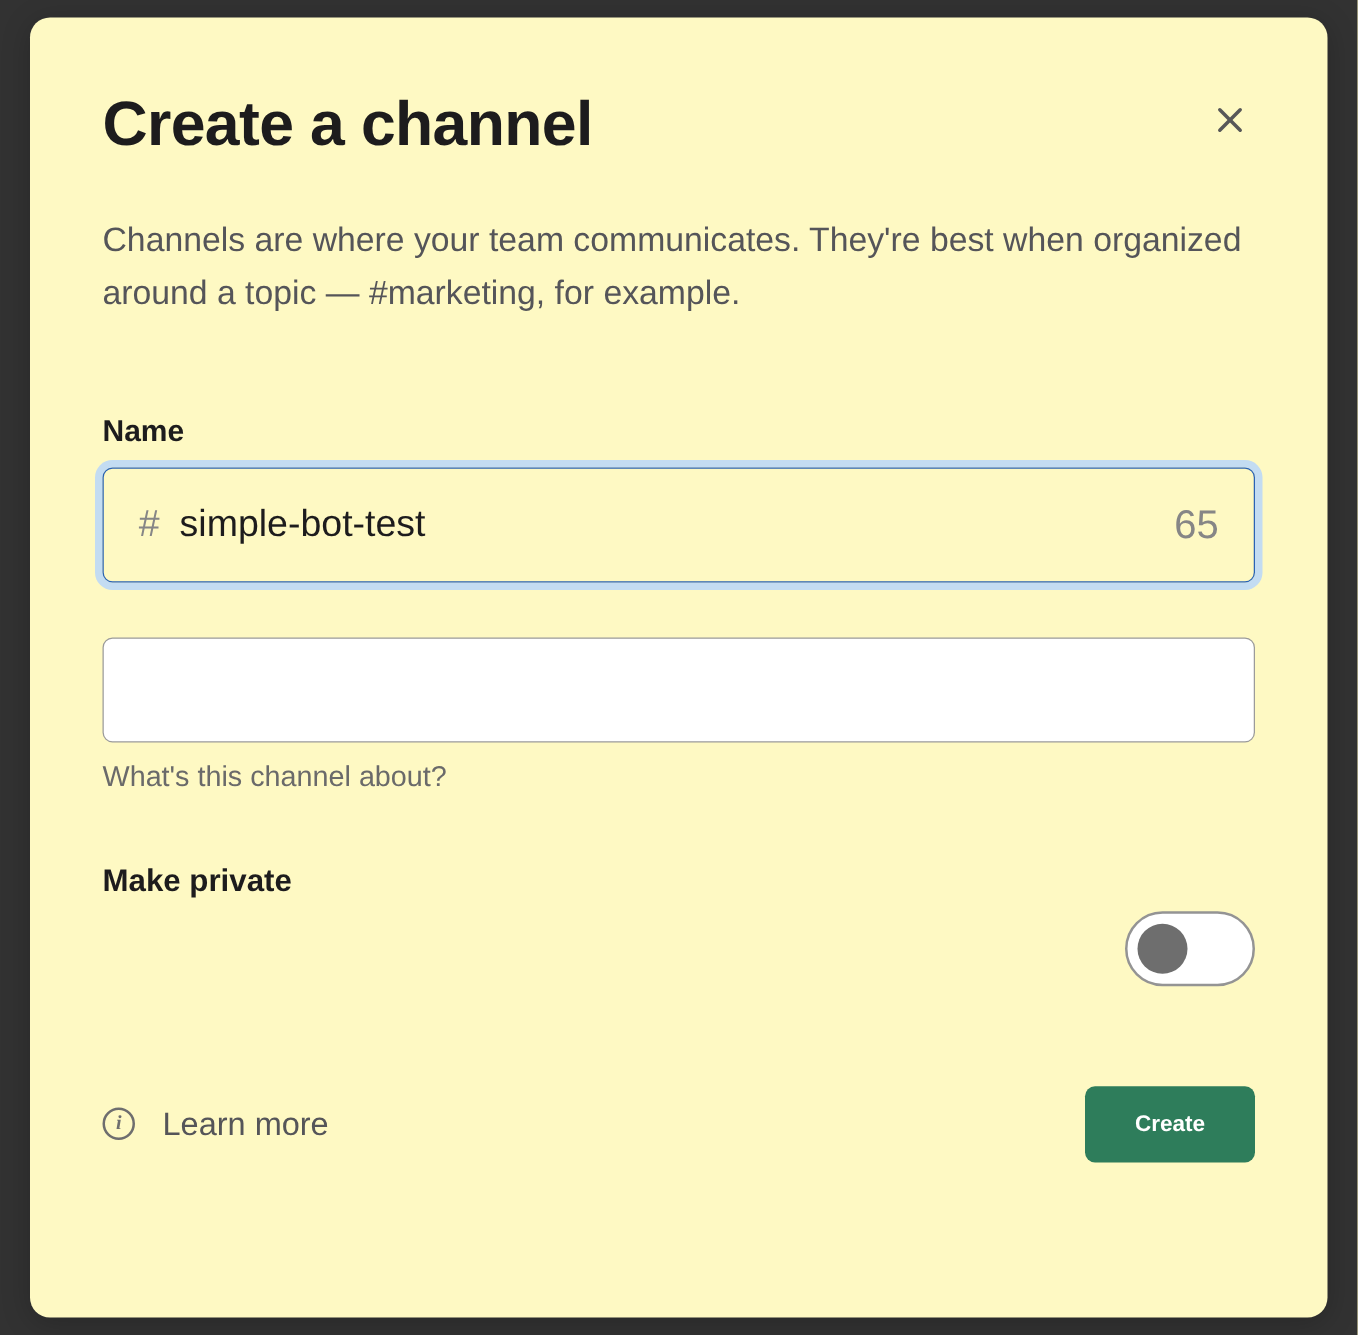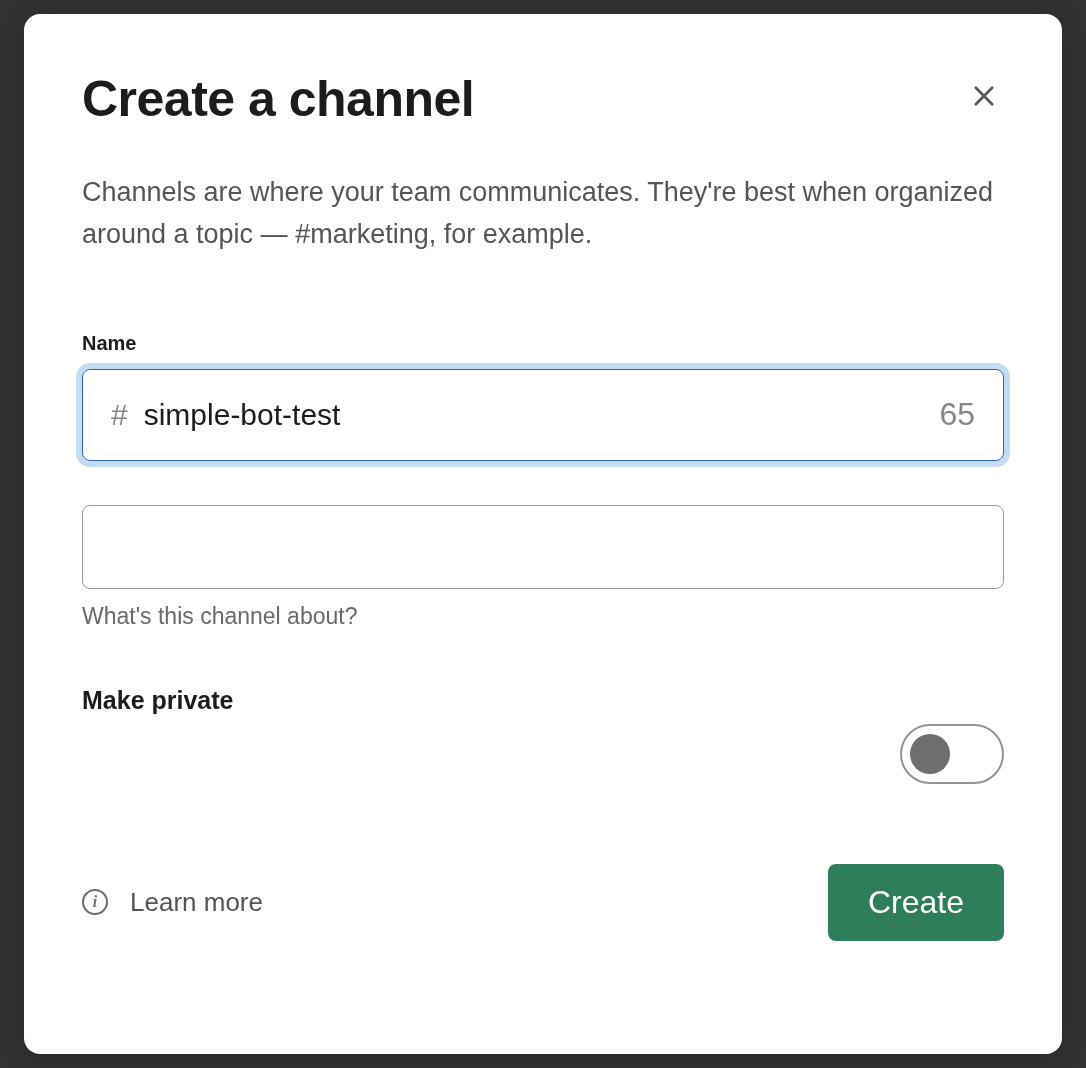--- a/index.html
+++ b/index.html
@@ -14,21 +14,21 @@
       height: 1068px;
       position: relative;
       overflow: hidden;
     }
     .modal {
       position: absolute;
       top: 14px;
       left: 24px;
       right: 24px;
       bottom: 14px;
-      background: #ffffff;
+      background: #fef9c3;
       border-radius: 16px;
       padding: 56px 58px 56px 58px;
       box-shadow: 0 4px 24px rgba(0,0,0,0.2);
     }
     .modal-header {
       display: flex;
       justify-content: space-between;
       align-items: flex-start;
       margin-bottom: 44px;
     }
@@ -53,21 +53,21 @@
     .modal-description {
       font-size: 27px;
       line-height: 1.55;
       color: #555559;
       margin-bottom: 76px;
     }
     .field-group {
       margin-bottom: 44px;
     }
     .field-label {
-      font-size: 20px;
+      font-size: 24px;
       font-weight: 700;
       color: #1d1c1d;
       display: block;
       margin-bottom: 14px;
     }
     .field-label .optional {
       font-weight: 400;
       color: #606060;
     }
     .name-input-wrapper {
@@ -179,22 +179,22 @@
       font-family: Georgia, serif;
       font-style: italic;
       color: #6e6e6e;
     }
     .create-btn {
       background: #2e7d5b;
       color: #ffffff;
       border: none;
       border-radius: 8px;
       padding: 20px 40px;
-      font-size: 32px;
-      font-weight: 400;
+      font-size: 18px;
+      font-weight: 700;
       cursor: pointer;
     }
   </style>
 </head>
 <body>
 
 <div class="modal">
   <div class="modal-header">
     <h1 class="modal-title">Create a channel</h1>
     <button class="close-btn">

